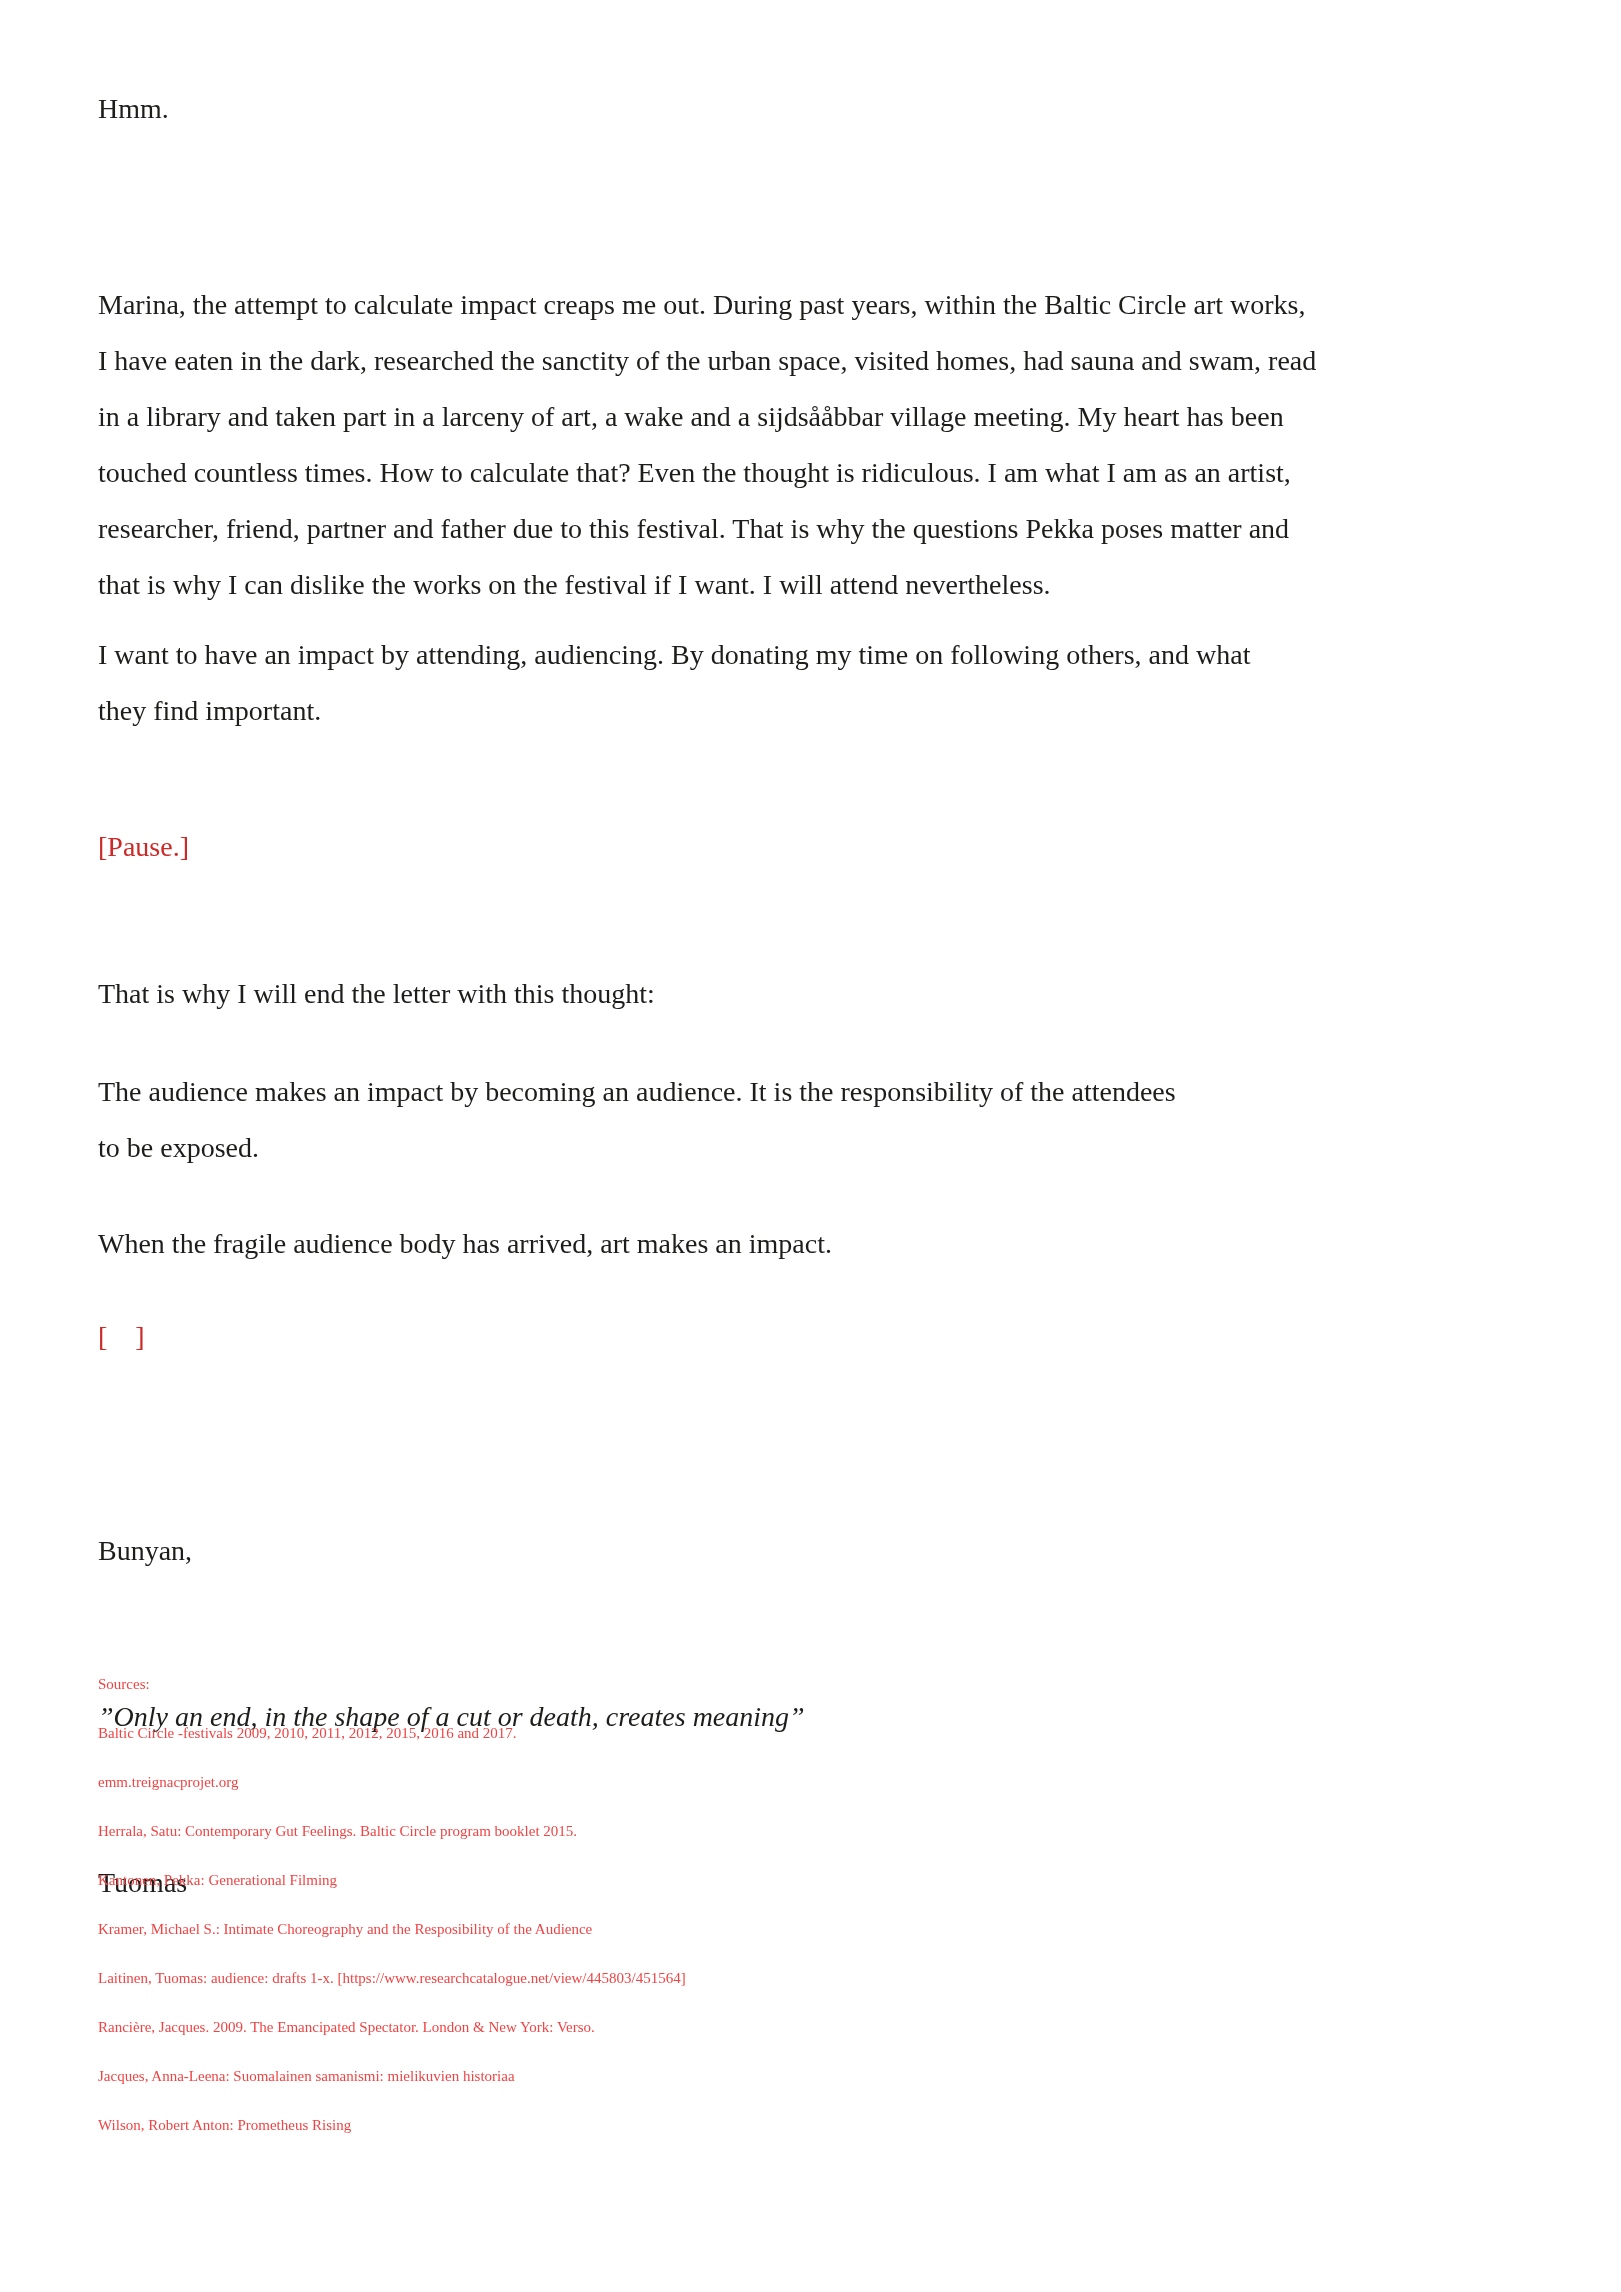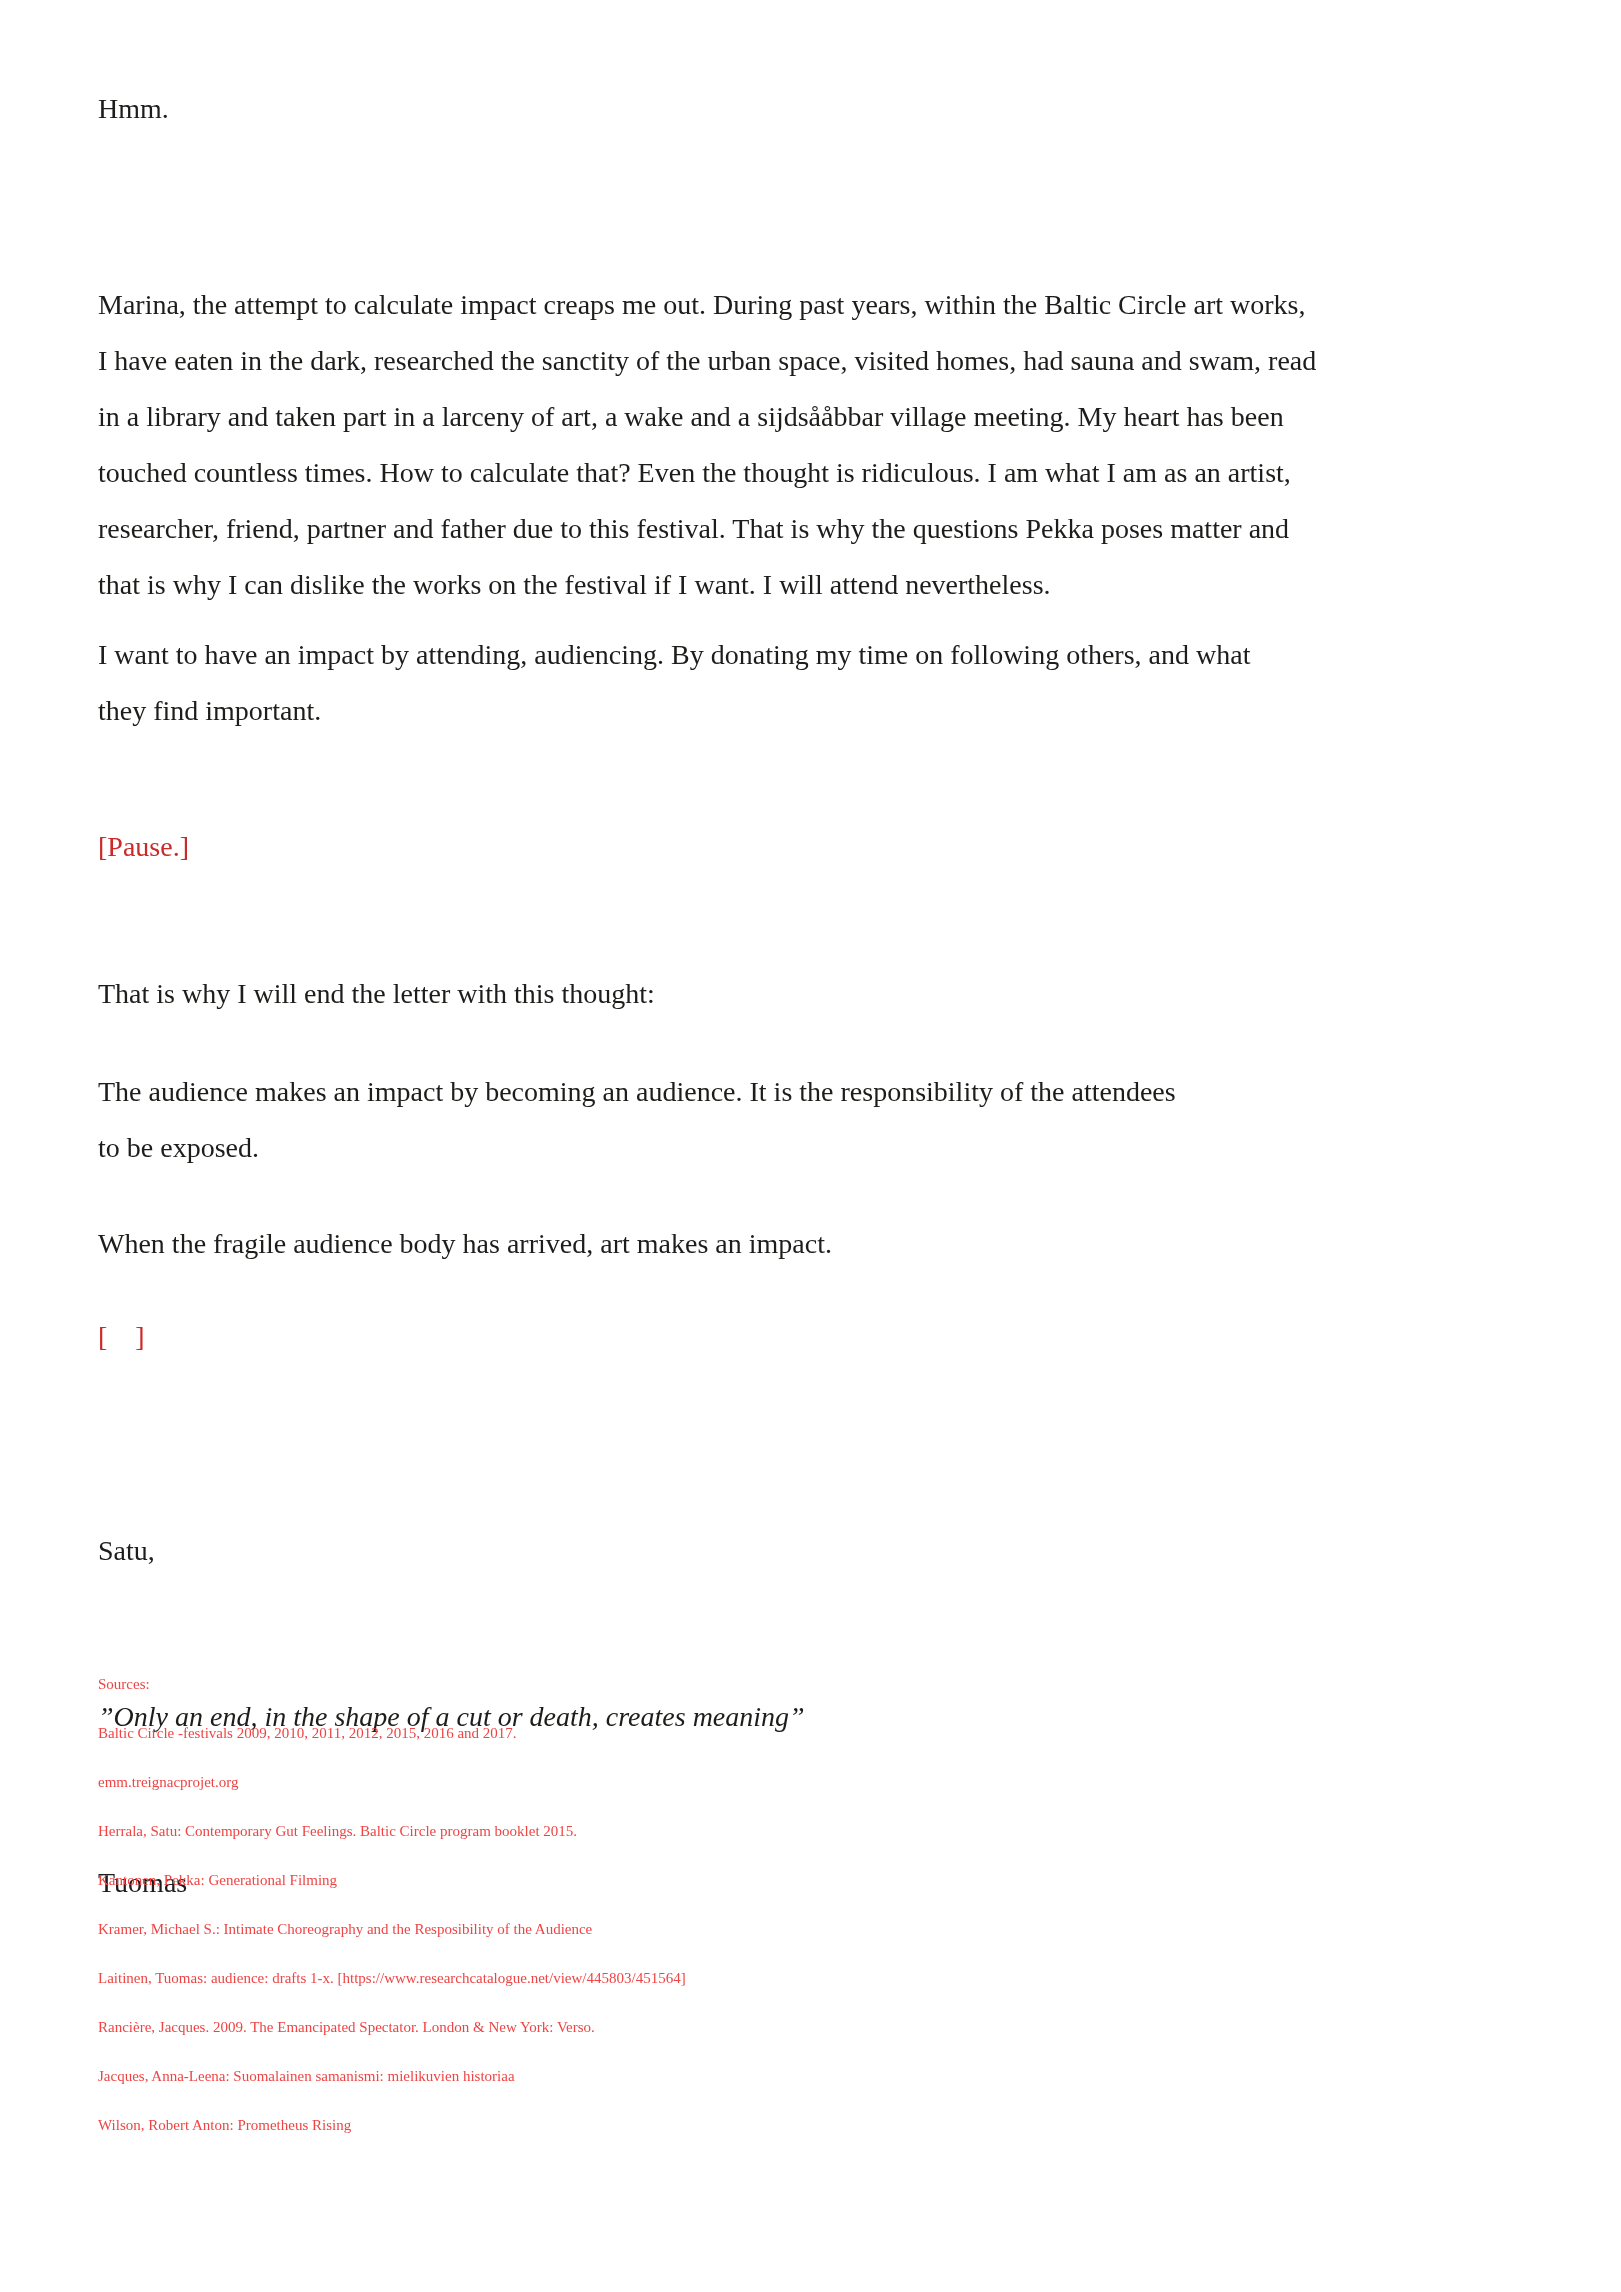--- a/index.html
+++ b/index.html
@@ -71,21 +71,21 @@
   <div class="block" style="top:1064px">The audience makes an impact by becoming an audience. It is the responsibility of the attendees
 to be exposed.</div>
 
   <div class="block" style="top:966px">That is why I will end the letter with this thought:</div>
 
   <div class="block" style="top:1216px">When the fragile audience body has arrived, art makes an impact.</div>
 
   <div class="block accent" style="top:1309px">[  ]</div>
 
   <div class="block" style="top:1412px">
-    <div class="signature-line">Satu,</div>
+    <div class="signature-line">Bunyan,</div>
     <div class="signature-line quote">”Only an end, in the shape of a cut or death, creates meaning”</div>
     <div class="signature-line">Tuomas</div>
   </div>
 
   <div class="sources" style="top:1660px">
     <div>Sources:</div>
     <div>Baltic Circle -festivals 2009, 2010, 2011, 2012, 2015, 2016 and 2017.</div>
     <div>emm.treignacprojet.org</div>
     <div>Herrala, Satu: Contemporary Gut Feelings. Baltic Circle program booklet 2015.</div>
     <div>Kantonen, Pekka: Generational Filming</div>

